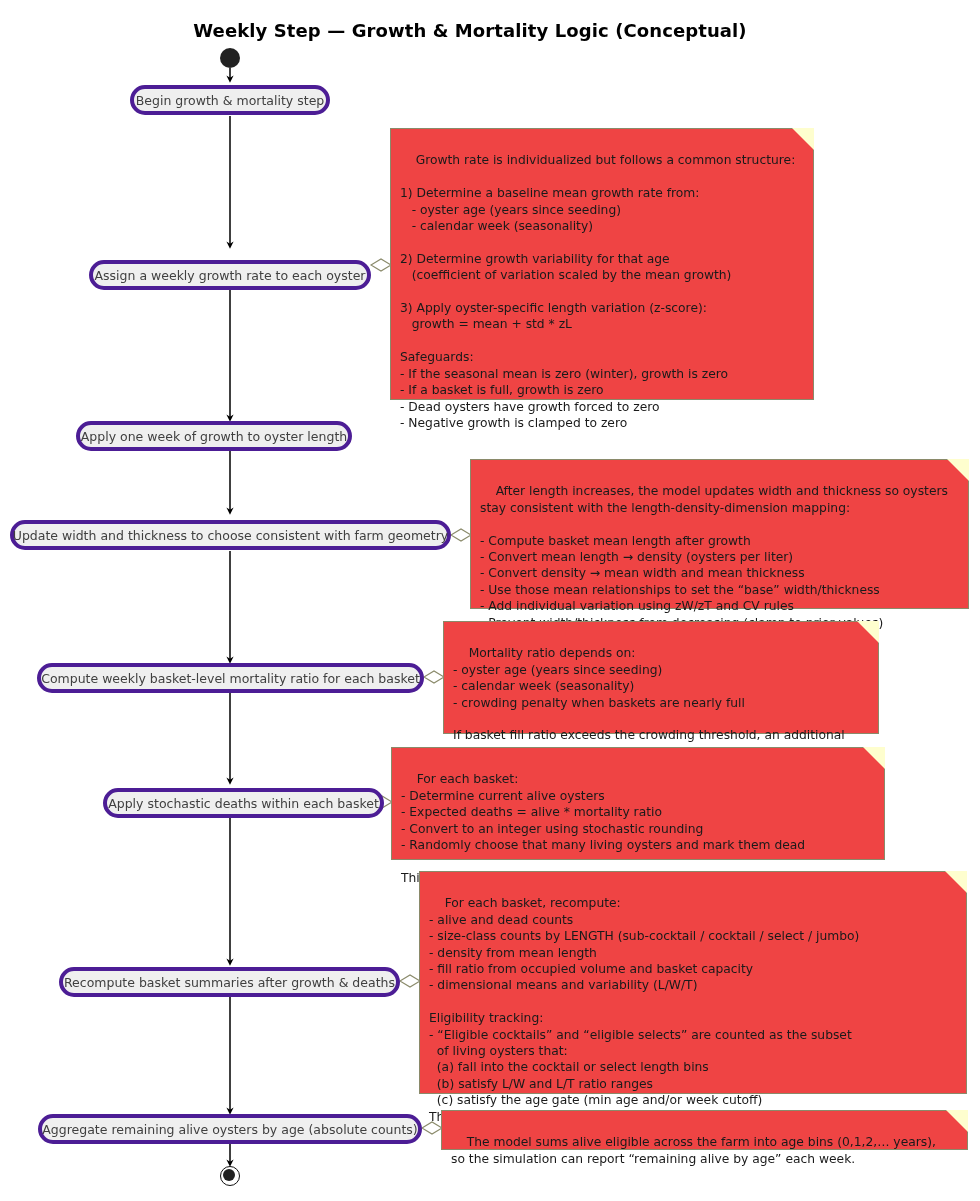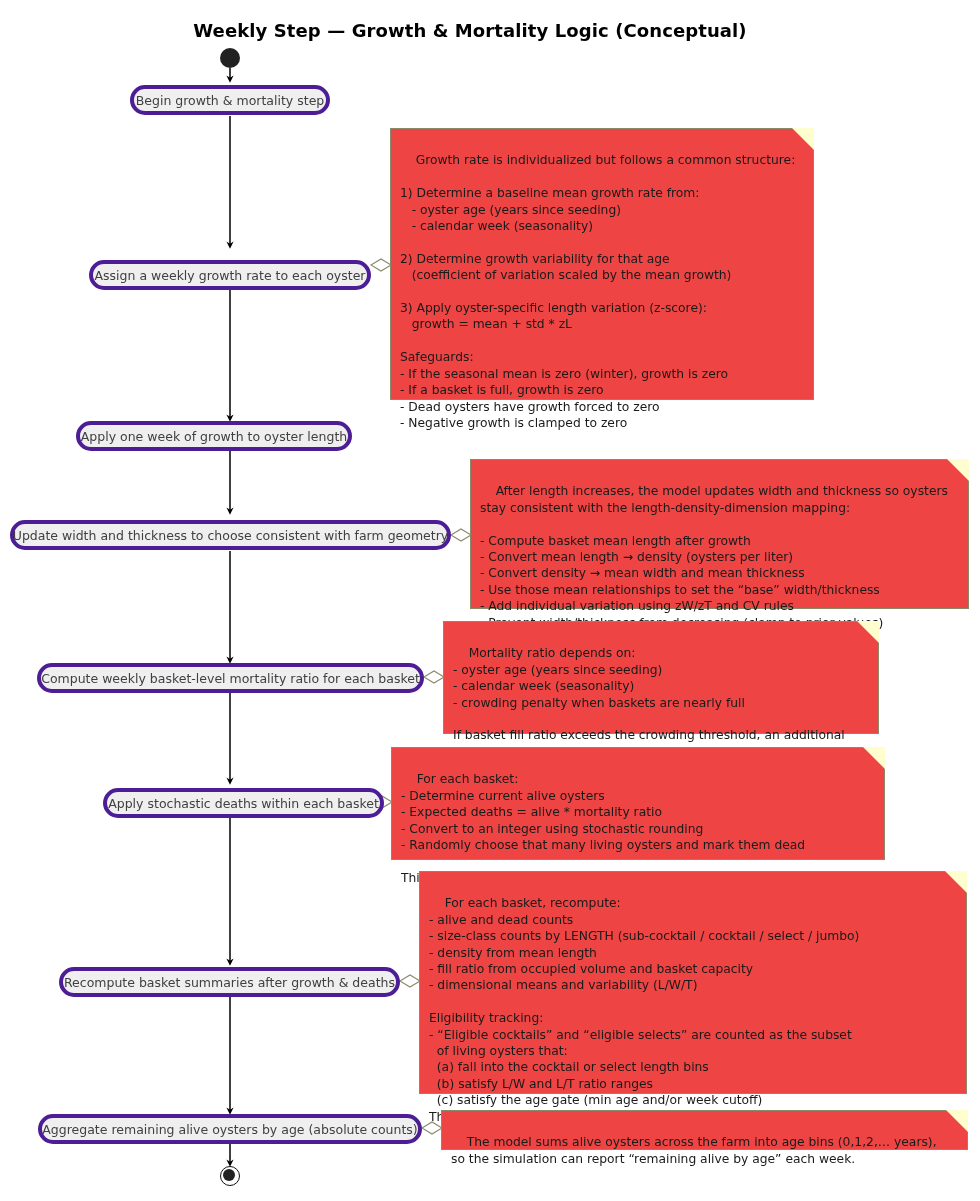--- a/index.html
+++ b/index.html
@@ -262,21 +262,21 @@
   (b) satisfy L/W and L/T ratio ranges
   (c) satisfy the age gate (min age and/or week cutoff)
 These eligible counts are used downstream for harvest decisions and reporting.</span>
     <svg class="note-fold" viewBox="0 0 11 11" xmlns="http://www.w3.org/2000/svg">
       <path d="M0,0 L11,11 L11,0 Z" fill="#FEFECE" stroke="none"></path>
       <path d="M0,0 L11,11" stroke="#8A8A6A" stroke-width="1" fill="none"></path>
     </svg>
   </div>
 
   <div class="note" style="left:441px; top:1110px; width:527px; height:40px;">
-    <span>The model sums alive oysters across the farm into age bins (0,1,2,… years),
+    <span>The model sums alive eligible across the farm into age bins (0,1,2,… years),
 so the simulation can report “remaining alive by age” each week.</span>
     <svg class="note-fold" viewBox="0 0 11 11" xmlns="http://www.w3.org/2000/svg">
       <path d="M0,0 L11,11 L11,0 Z" fill="#FEFECE" stroke="none"></path>
       <path d="M0,0 L11,11" stroke="#8A8A6A" stroke-width="1" fill="none"></path>
     </svg>
   </div>
 
 </div>
 
 </body></html>

